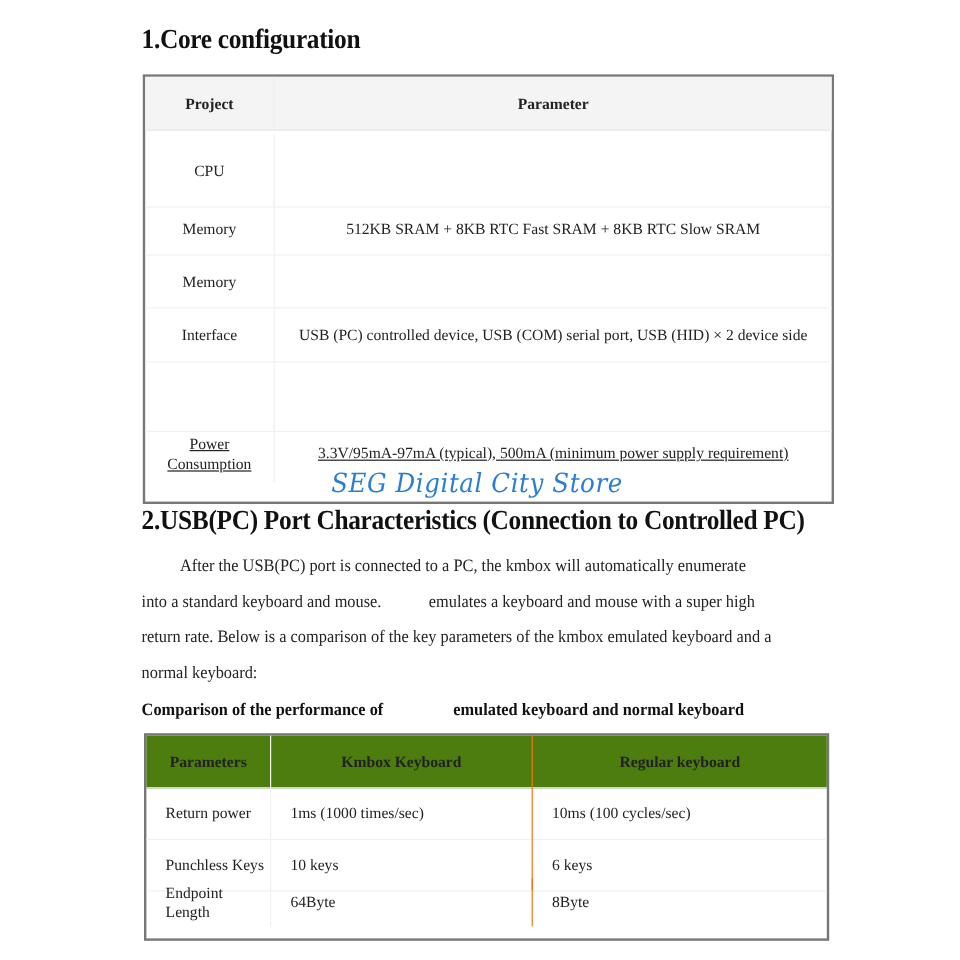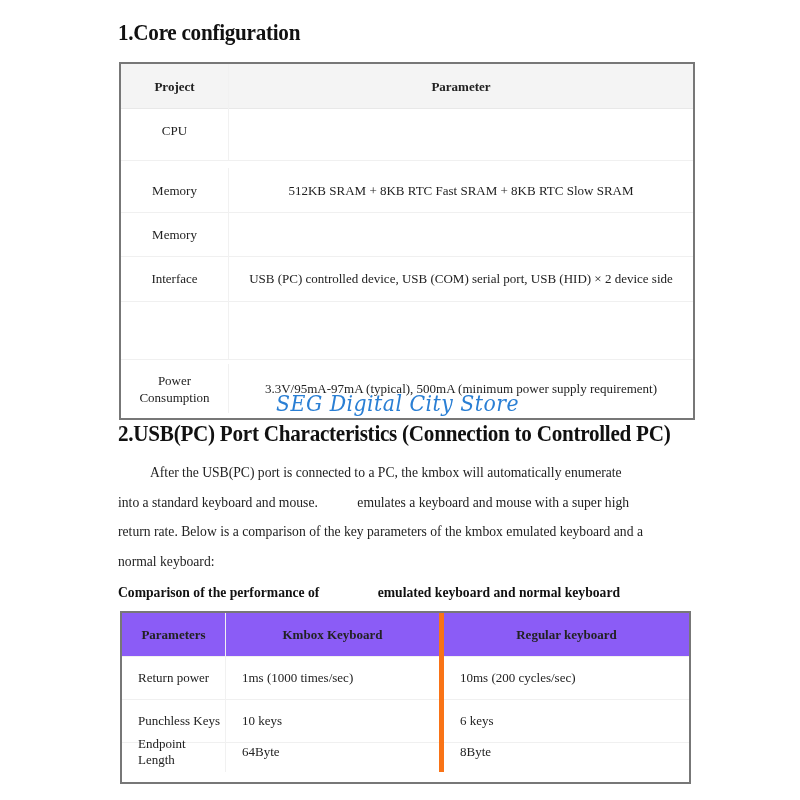--- a/index.html
+++ b/index.html
@@ -48,56 +48,56 @@
       font-size: 14.5px; font-weight: bold; color: #111; white-space: nowrap;
       transform: scaleX(0.94); transform-origin: left;
     }
     .cmp-title .gap { display: inline-block; width: 62px; }
     
     .t2 {
       position: absolute; left: 120px; top: 611px; width: 571px; height: 173px;
       border: 2px solid #777; box-sizing: border-box;
     }
     .t2 .row { position: absolute; left: 0; right: 0; display: flex; border-bottom: 1px solid #f0f0f0; }
-    .t2 .row.head { background: #8b5cf6; }
+    .t2 .row.head { background: #4d7c0f; }
     .t2 .cell { display: flex; align-items: center; font-size: 13px; }
     .t2 .k { width: 104px; padding-left: 16px; box-sizing: border-box; border-right: 1px solid #f1f1f1; }
-    .t2 .v1 { width: 218px; padding-left: 16px; box-sizing: border-box; border-right: 5px solid #f97316; }
+    .t2 .v1 { width: 218px; padding-left: 16px; box-sizing: border-box; border-right: 1px solid #f97316; }
     .t2 .v2 { flex: 1; padding-left: 16px; box-sizing: border-box; }
     .t2 .row.head .cell { justify-content: center; padding-left: 0; font-weight: bold; }
   </style>
 </head>
 <body>
 
 <div class="h1">1.Core configuration</div>
 
 <div class="t1">
   <div class="row head" style="top:0;height:44px;">
     <div class="c1">Project</div>
     <div class="c2">Parameter</div>
   </div>
-  <div class="row" style="top:36px;height:60px;">
+  <div class="row" style="top:48px;height:60px;">
     <div class="c1">CPU</div>
   </div>
   <div class="row" style="top:104px;height:44px;">
     <div class="c1">Memory</div>
     <div class="c2">512KB SRAM + 8KB RTC Fast SRAM + 8KB RTC Slow SRAM</div>
   </div>
   <div class="row" style="top:148px;height:44px;">
     <div class="c1">Memory</div>
   </div>
   <div class="row" style="top:192px;height:45px;">
     <div class="c1">Interface</div>
     <div class="c2">USB (PC) controlled device, USB (COM) serial port, USB (HID) × 2 device side</div>
   </div>
   <div class="row" style="top:237px;height:58px;">
     <div class="c1"></div>
     <div class="c2"></div>
   </div>
-  <div class="row" style="top:300px;height:49px;border-bottom:none;">
+  <div class="row" style="top:289px;height:49px;border-bottom:none;text-decoration:underline;">
     <div class="c1" style="flex-direction:column;">
       <span>Power</span>
       <span>Consumption</span>
     </div>
     <div class="c2">3.3V/95mA-97mA (typical), 500mA (minimum power supply requirement)</div>
   </div>
 </div>
 
 <div class="watermark">SEG Digital City Store</div>
 
@@ -113,21 +113,21 @@
 
 <div class="t2">
   <div class="row head" style="top:0;height:43px;">
     <div class="cell k">Parameters</div>
     <div class="cell v1">Kmbox Keyboard</div>
     <div class="cell v2">Regular keyboard</div>
   </div>
   <div class="row" style="top:43px;height:43px;">
     <div class="cell k">Return power</div>
     <div class="cell v1">1ms (1000 times/sec)</div>
-    <div class="cell v2">10ms (200 cycles/sec)</div>
+    <div class="cell v2">10ms (100 cycles/sec)</div>
   </div>
   <div class="row" style="top:86px;height:43px;">
     <div class="cell k">Punchless Keys</div>
     <div class="cell v1">10 keys</div>
     <div class="cell v2">6 keys</div>
   </div>
   <div class="row" style="top:119px;height:40px;border-bottom:none;">
     <div class="cell k">Endpoint Length</div>
     <div class="cell v1">64Byte</div>
     <div class="cell v2">8Byte</div>

